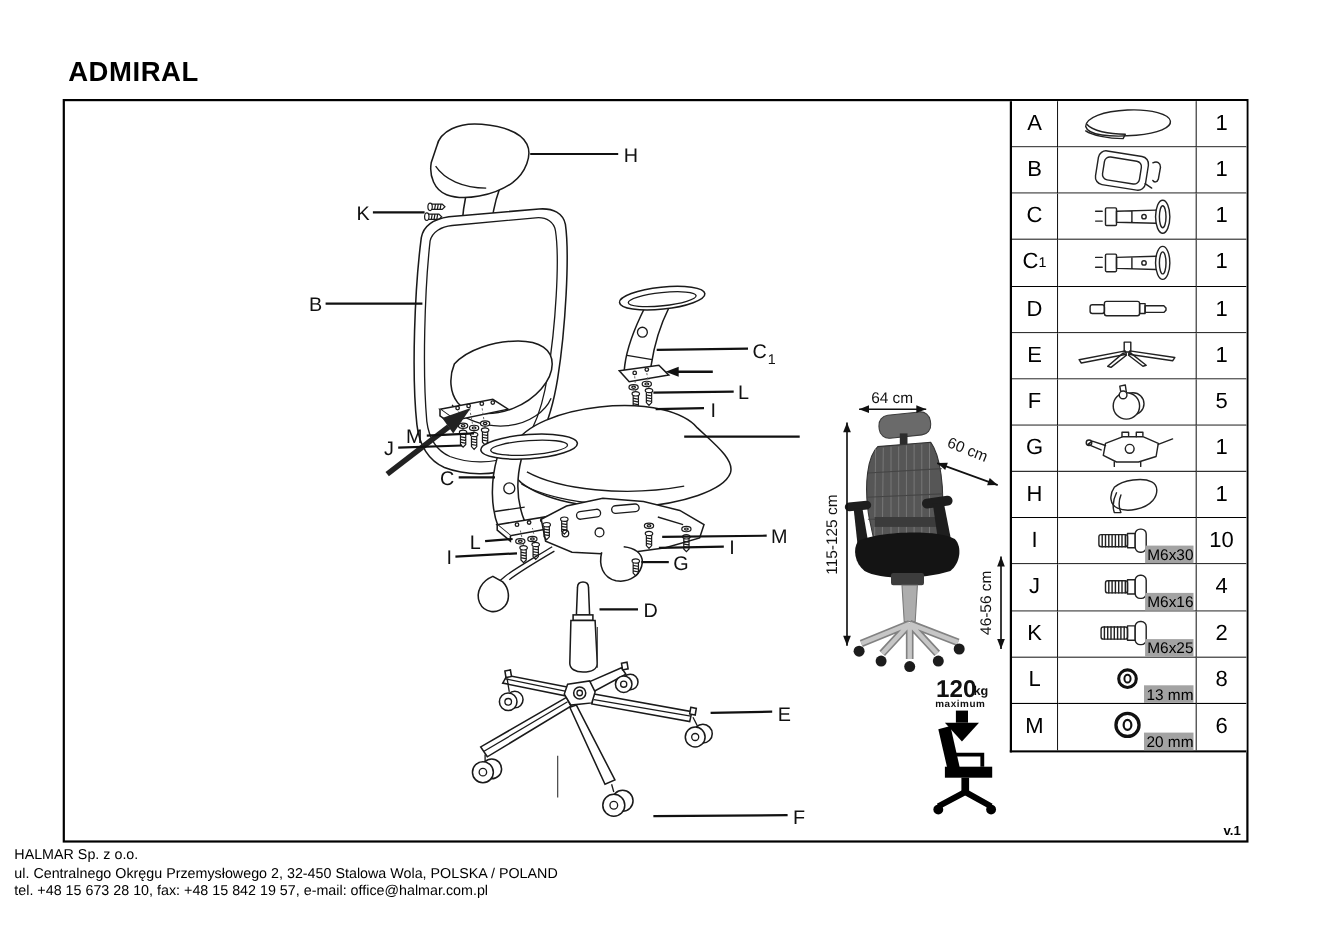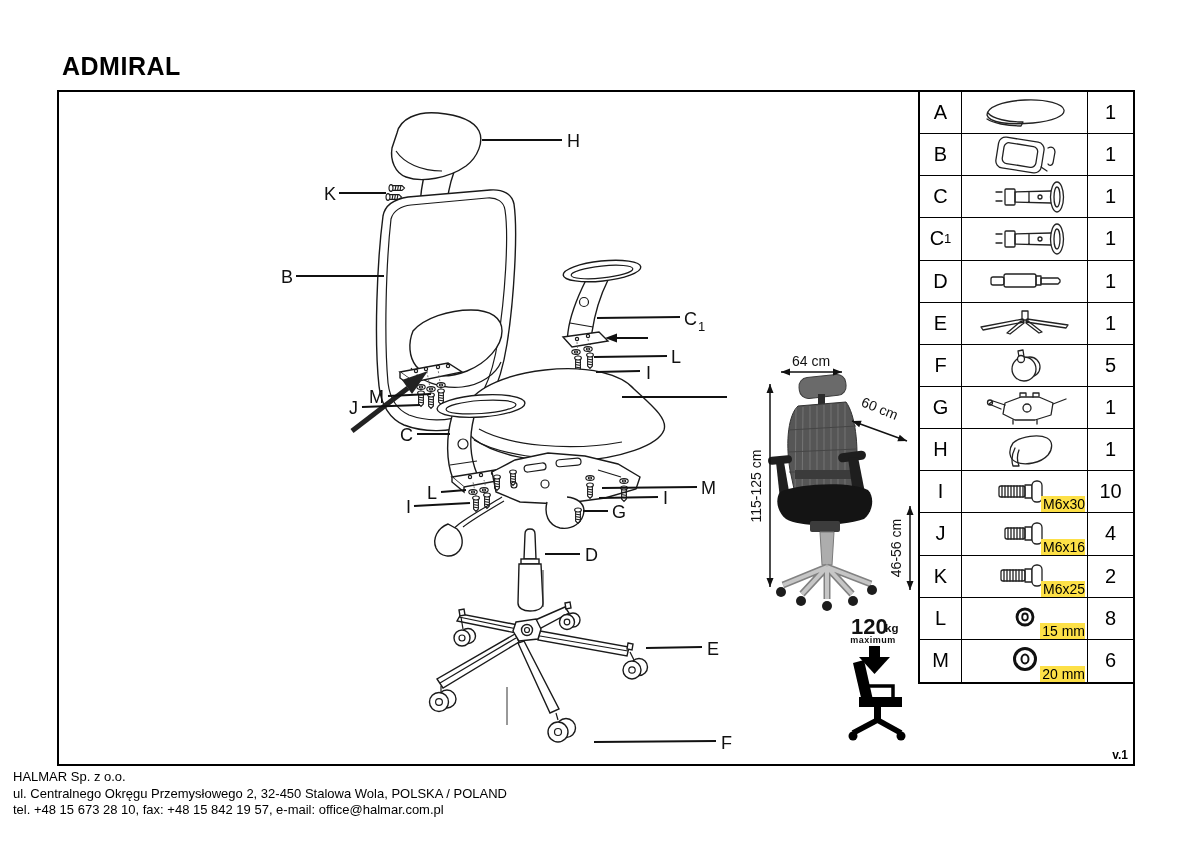--- a/index.html
+++ b/index.html
@@ -19,21 +19,21 @@
   .dimhead{fill:#111;stroke:none;}
   .dimtxt{font-size:14px;fill:#111;}
   
   .parts-table{position:absolute;top:0;left:859px;width:215px;height:592px;border-left:2px solid #000;border-bottom:2px solid #000;box-sizing:border-box;display:grid;grid-template-columns:42px 126px 1fr;grid-template-rows:repeat(14,1fr);background:#fff;}
   .tr{display:contents;}
   .td{border-right:1.5px solid #000;border-bottom:1.5px solid #000;display:flex;align-items:center;justify-content:center;position:relative;box-sizing:border-box;background:#fff;}
   .td-qty{border-right:none;font-size:20px;}
   .tr:last-child .td{border-bottom:none;}
   .td-id{font-size:20px;}
   .td-id sub{font-size:13px;line-height:0;}
-  .note{position:absolute;right:2px;bottom:0;font-size:14px;background:#fde047;padding-left:2px;}
+  .note{position:absolute;right:2px;bottom:0;font-size:14px;background:#a3a3a3;padding-left:2px;}
   .picon{display:block;}
   .picon .s{stroke:#222;stroke-width:1.3;fill:none;stroke-linejoin:round;stroke-linecap:round;}
   .picon .sw{stroke:#222;stroke-width:1.3;fill:#fff;stroke-linejoin:round;}
   .version{position:absolute;right:5px;bottom:2px;font-size:12px;font-weight:bold;}
   .footer{position:absolute;left:0;top:769px;width:1200px;font-size:13px;line-height:16.5px;margin-left:13px;}
 </style>
 </head>
 <body>
 
 <div class="page">
@@ -574,21 +574,21 @@
       <div class="tr">
         <div class="td td-id">
             <span>L</span>
             <sub></sub>
           </div>
         <div class="td">
           <svg class="picon" width="124" height="40" viewBox="0 0 124 40">
             <circle cx="62" cy="19" r="8" fill="none" stroke="#111" stroke-width="2.8"></circle>
             <ellipse cx="62" cy="19" rx="2.8" ry="3.5" fill="none" stroke="#111" stroke-width="1.8"></ellipse>
           </svg>
-          <span class="note">15 mm</span>
+          <span class="note">13 mm</span>
         </div>
         <div class="td td-qty">8</div>
       </div>
 
       <div class="tr">
         <div class="td td-id">
             <span>M</span>
             <sub></sub>
           </div>
         <div class="td">

